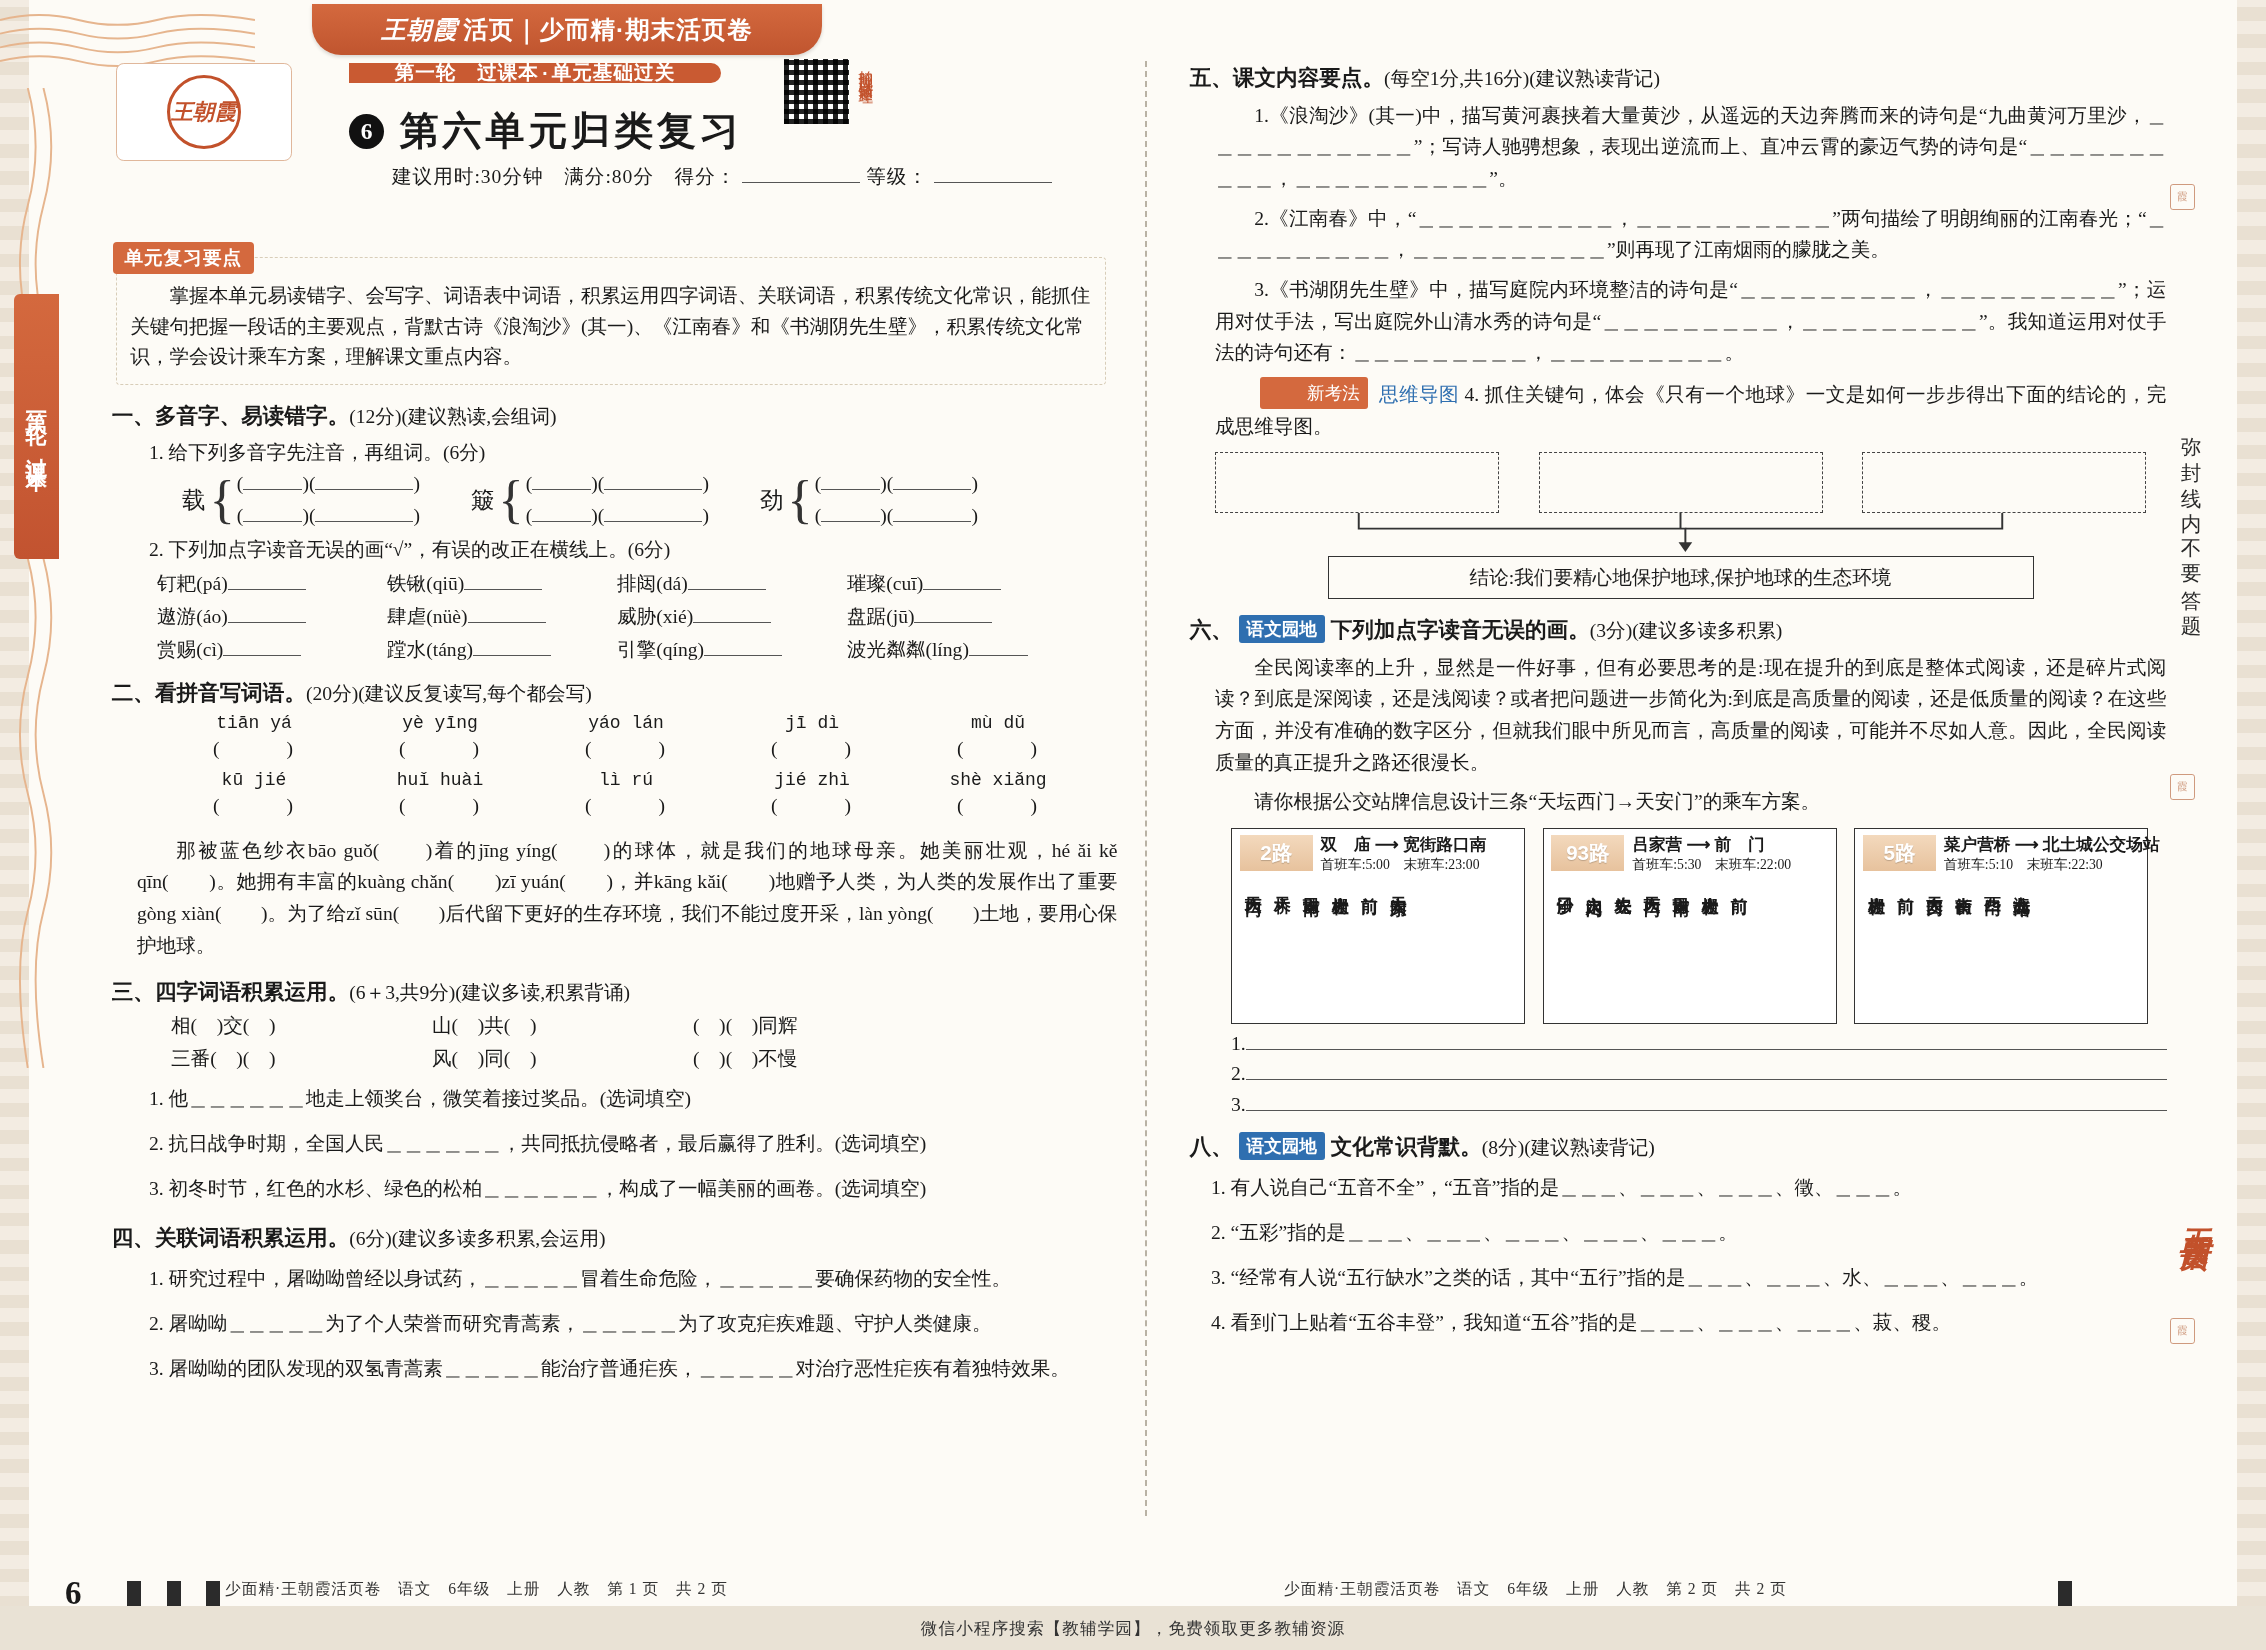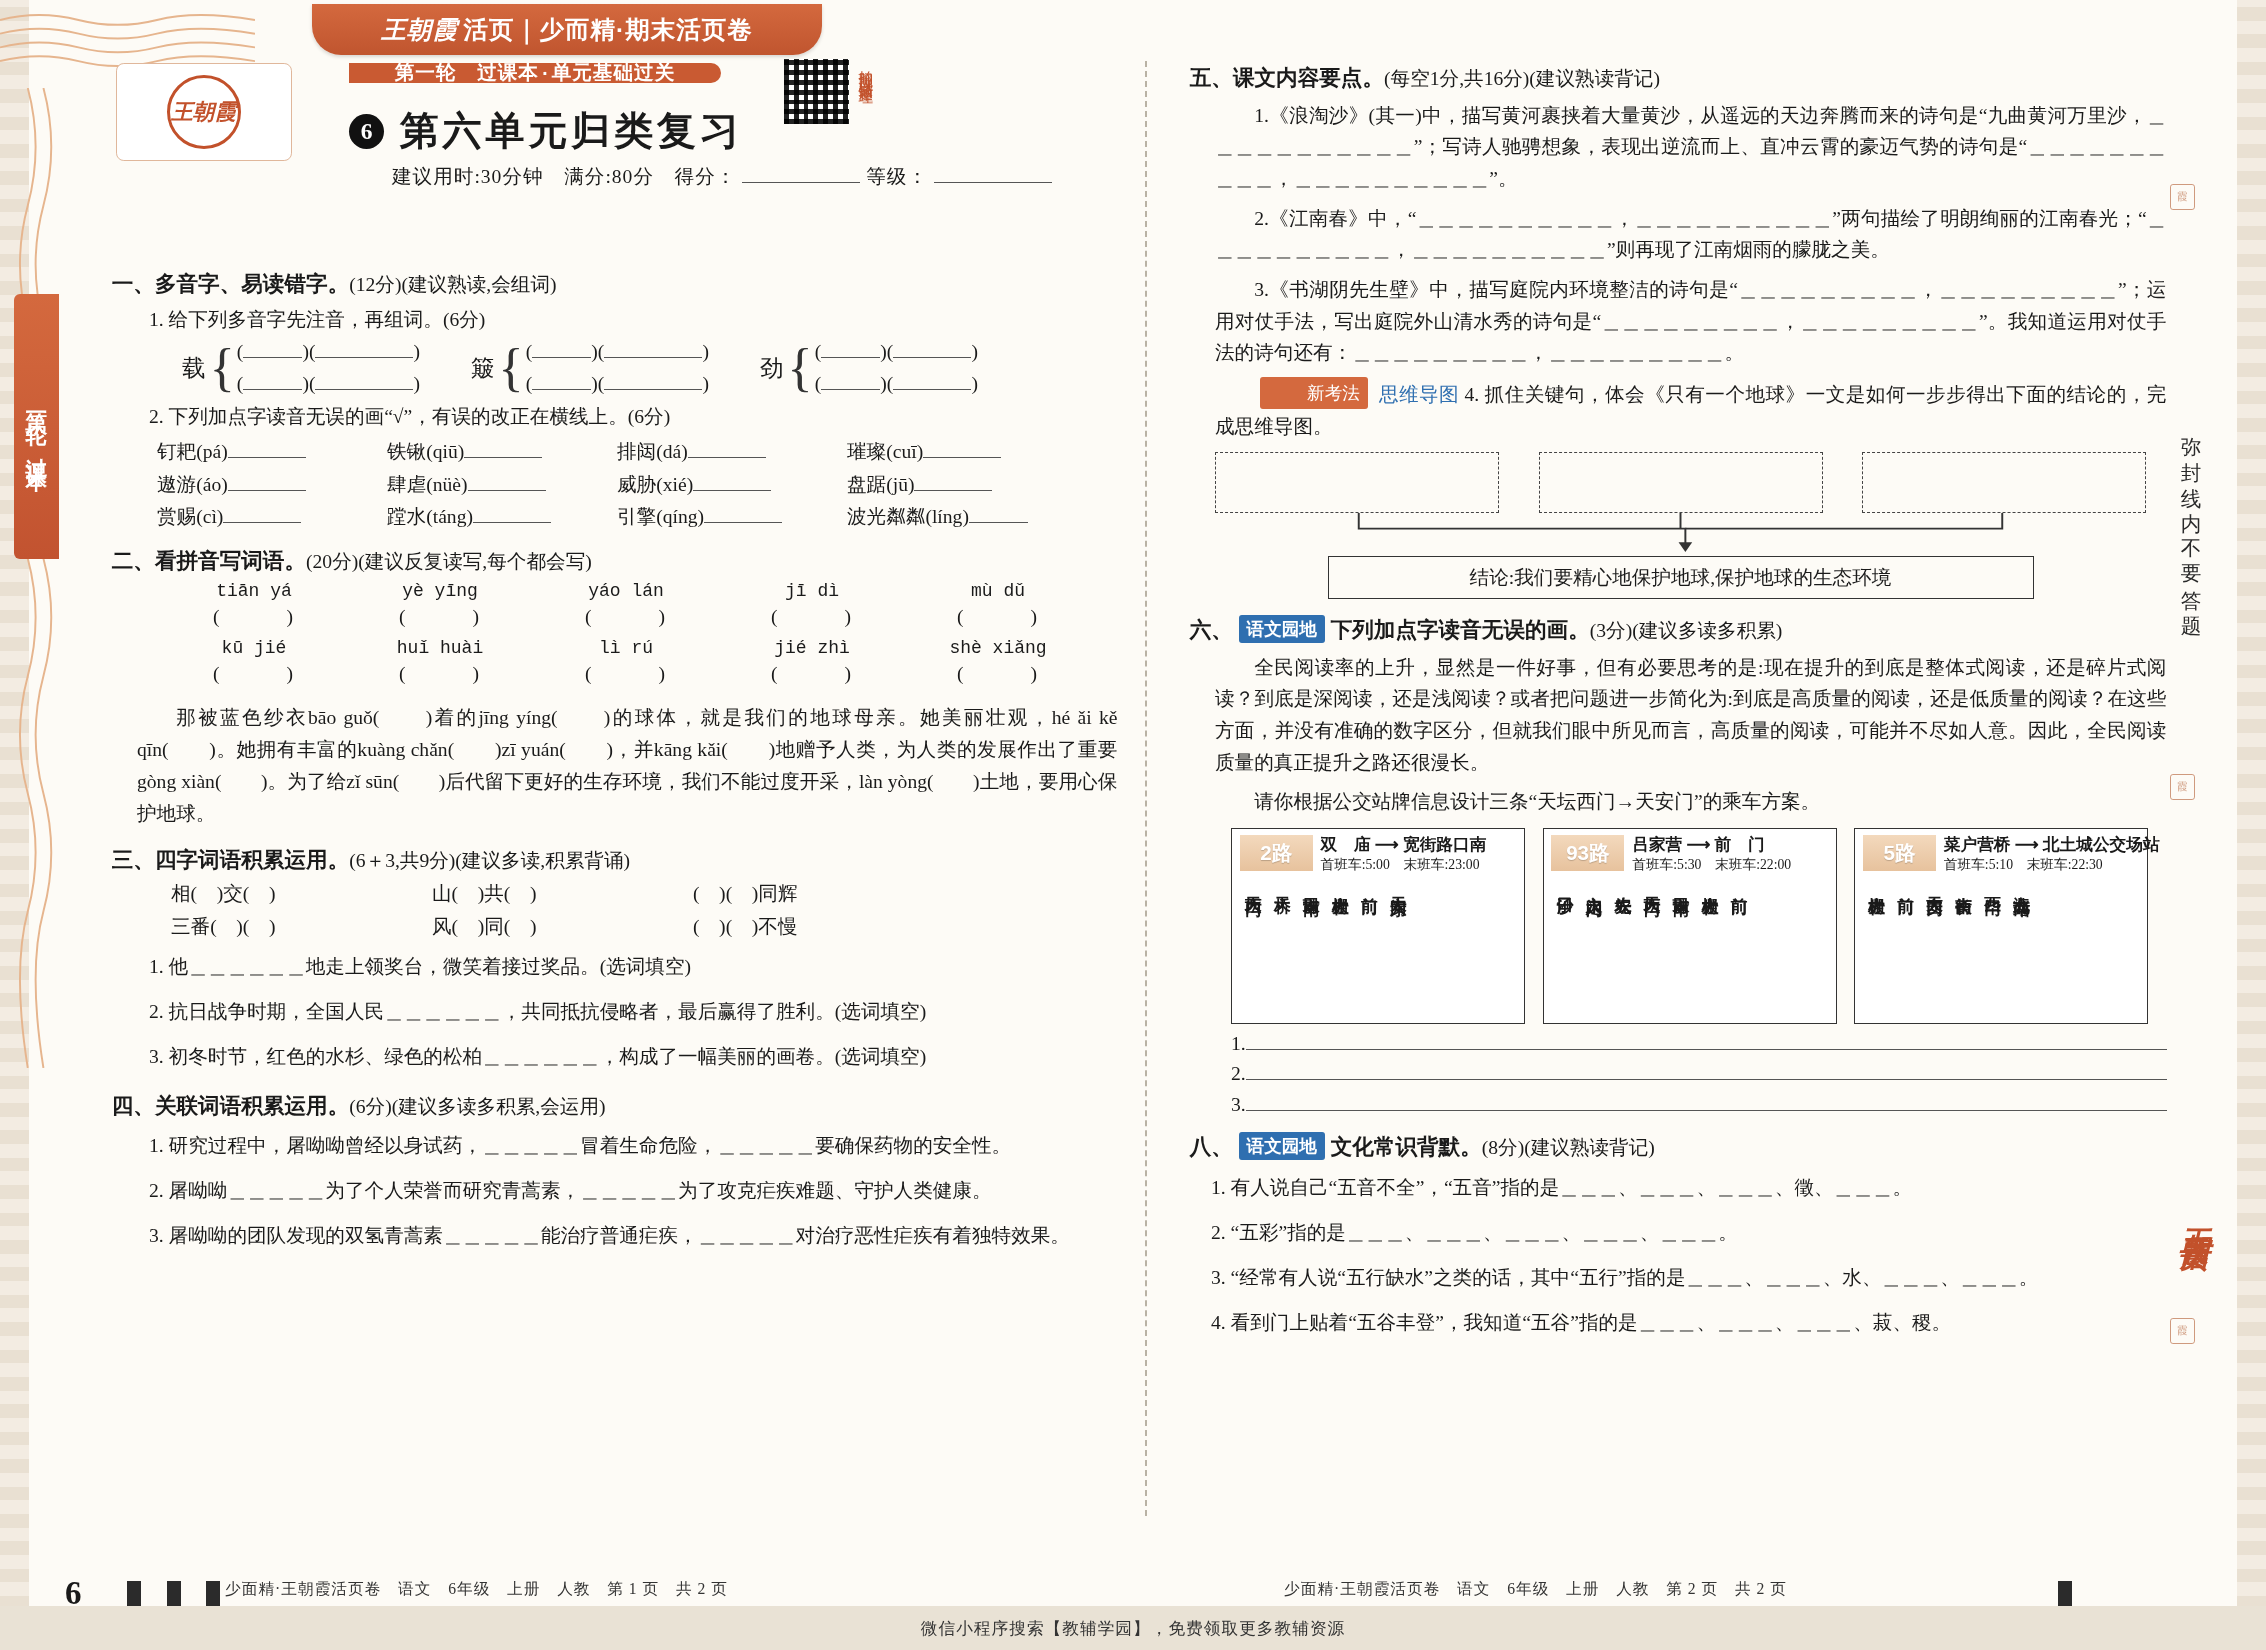--- a/index.html
+++ b/index.html
@@ -266,20 +266,24 @@
           <div class="qr-label">拍照批改 错题整理</div>
         </div>
         <div class="meta-line">
           <span>建议用时:30分钟　满分:80分　得分：</span>
           <span class="ul ul-120"></span>
           <span>等级：</span>
           <span class="ul ul-120"></span>
         </div>
       </div>
 
+      <div class="review">
+        <div class="review-tag">单元复习要点</div>
+        <p>掌握本单元易读错字、会写字、词语表中词语，积累运用四字词语、关联词语，积累传统文化常识，能抓住关键句把握一段话的主要观点，背默古诗《浪淘沙》(其一)、《江南春》和《书湖阴先生壁》，积累传统文化常识，学会设计乘车方案，理解课文重点内容。</p>
+      </div>
 
       <div class="sec-h">
         <span>一、多音字、易读错字。</span><span class="pts">(12分)(建议熟读,会组词)</span>
       </div>
       <div class="qline">1. 给下列多音字先注音，再组词。(6分)</div>
 
       <div class="brace-row">
         <div class="brace-unit">
           <span class="ch">载</span>
           <span class="brace">{</span>

